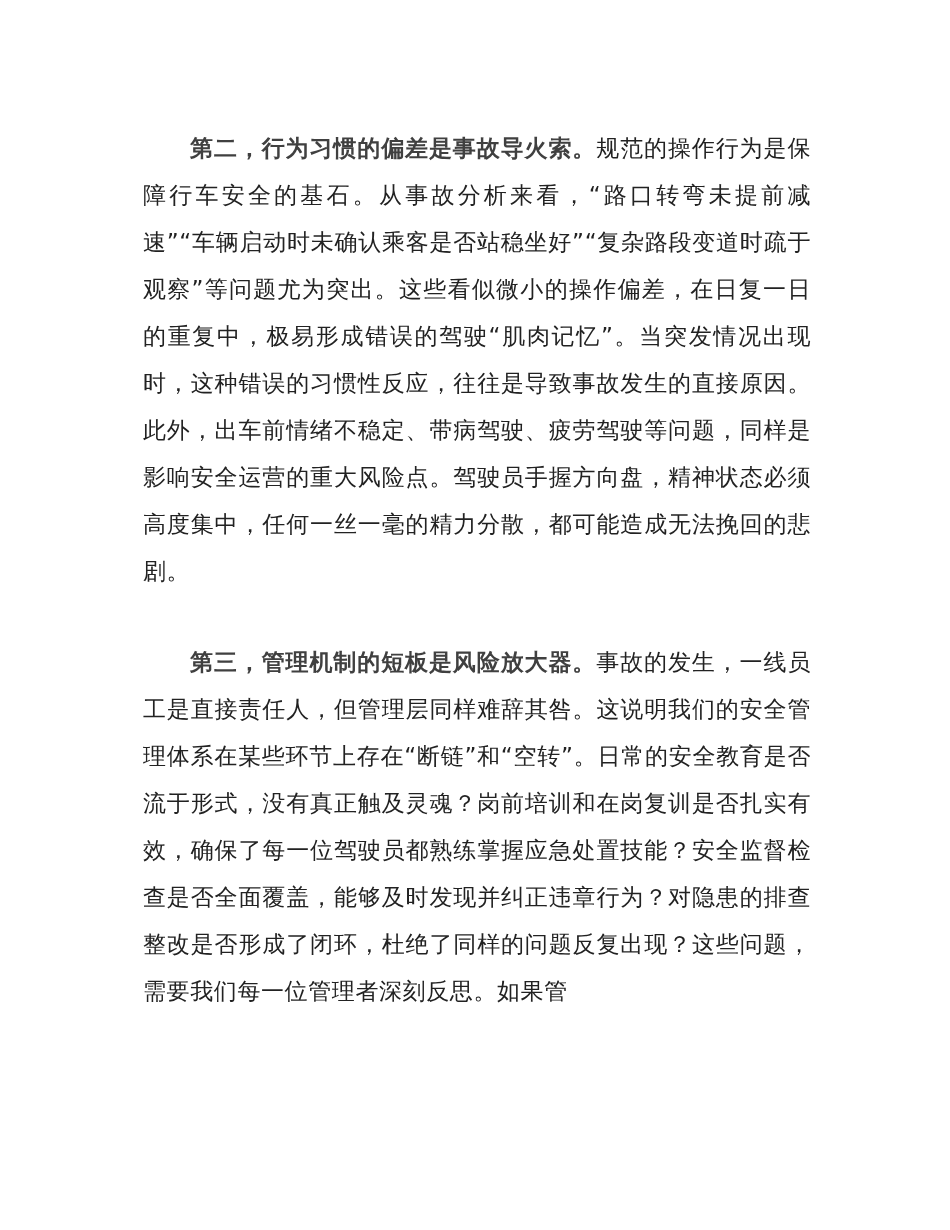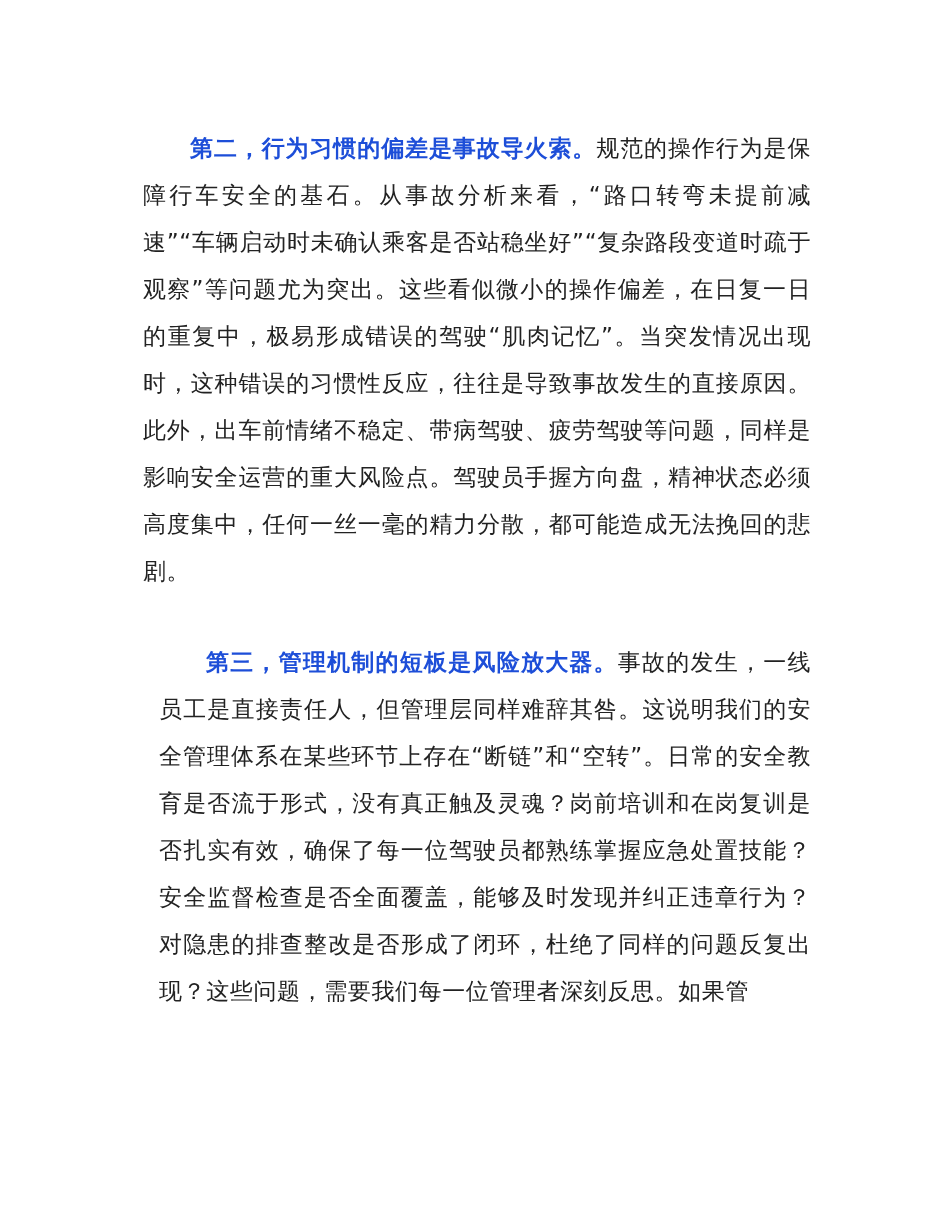--- a/index.html
+++ b/index.html
@@ -26,25 +26,24 @@
     font-size: 23px;
     line-height: 47px;
     text-align: justify;
     text-justify: inter-character;
     letter-spacing: 0.6px;
     text-indent: 47px;
     word-break: break-all;
   }
   .para + .para {
     margin-top: 44px;
-    margin-left: 16px;
   }
   .lead {
     font-weight: bold;
-    color: #1d4ed8;
+    color: #404040;
   }
   .body-text {
     font-weight: normal;
     color: #222222;
   }
 </style>
 </head>
 <body>
 
 <div class="page">

